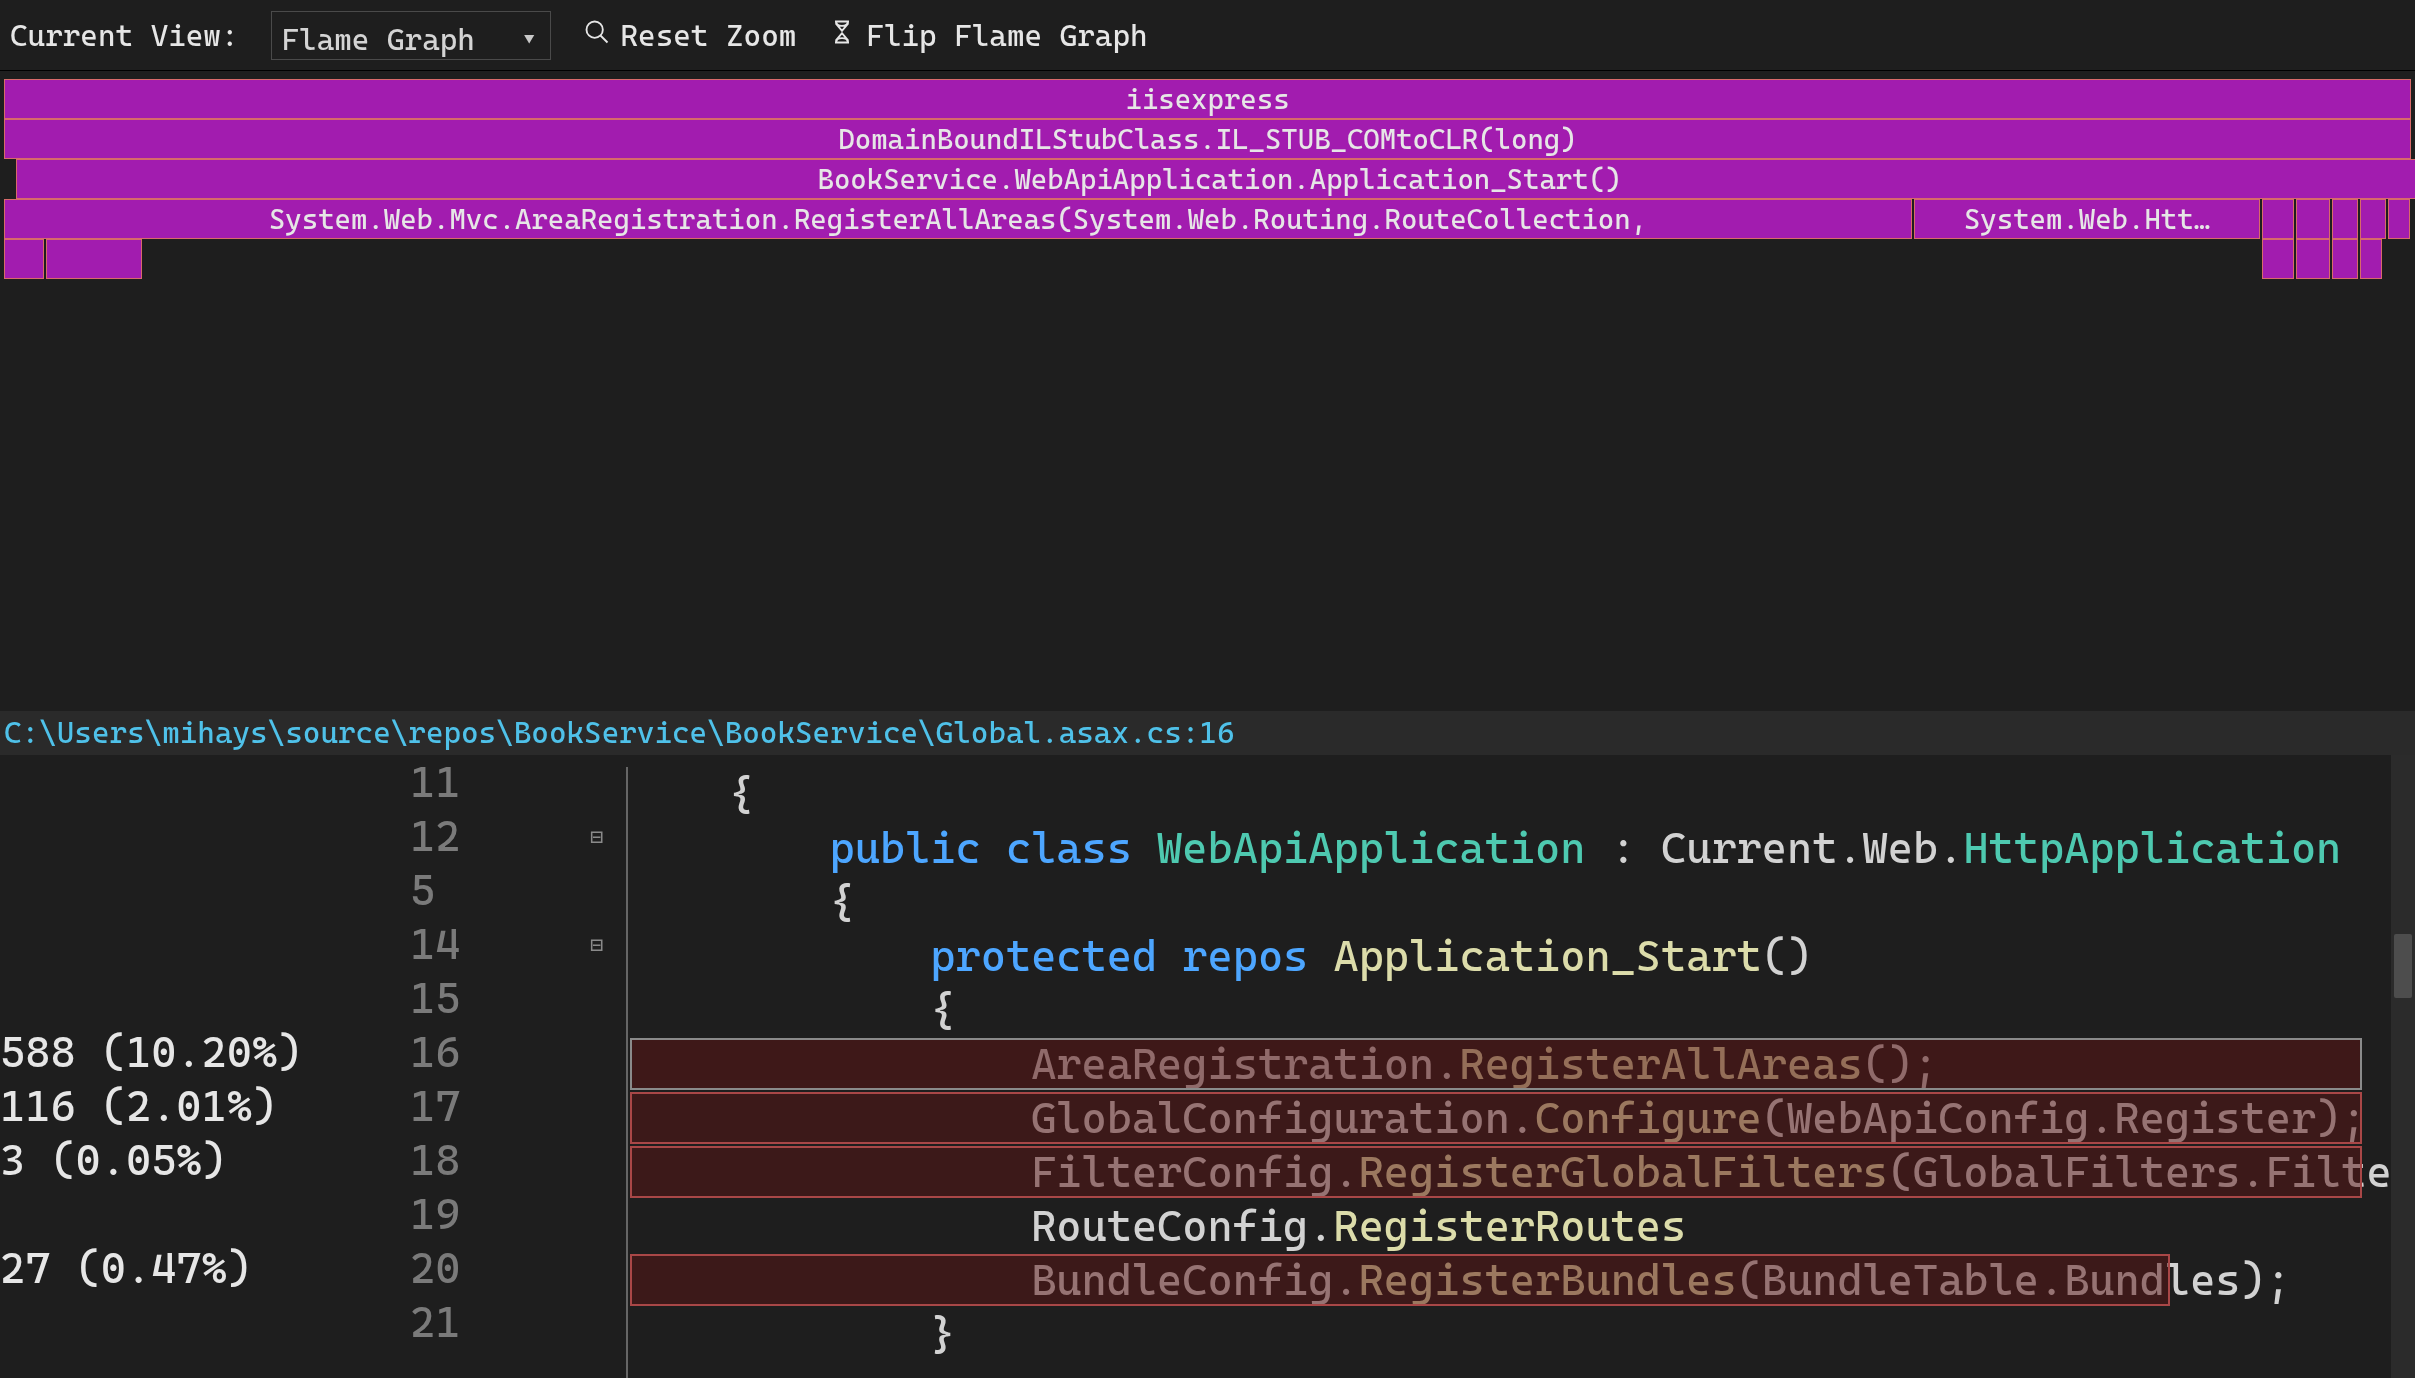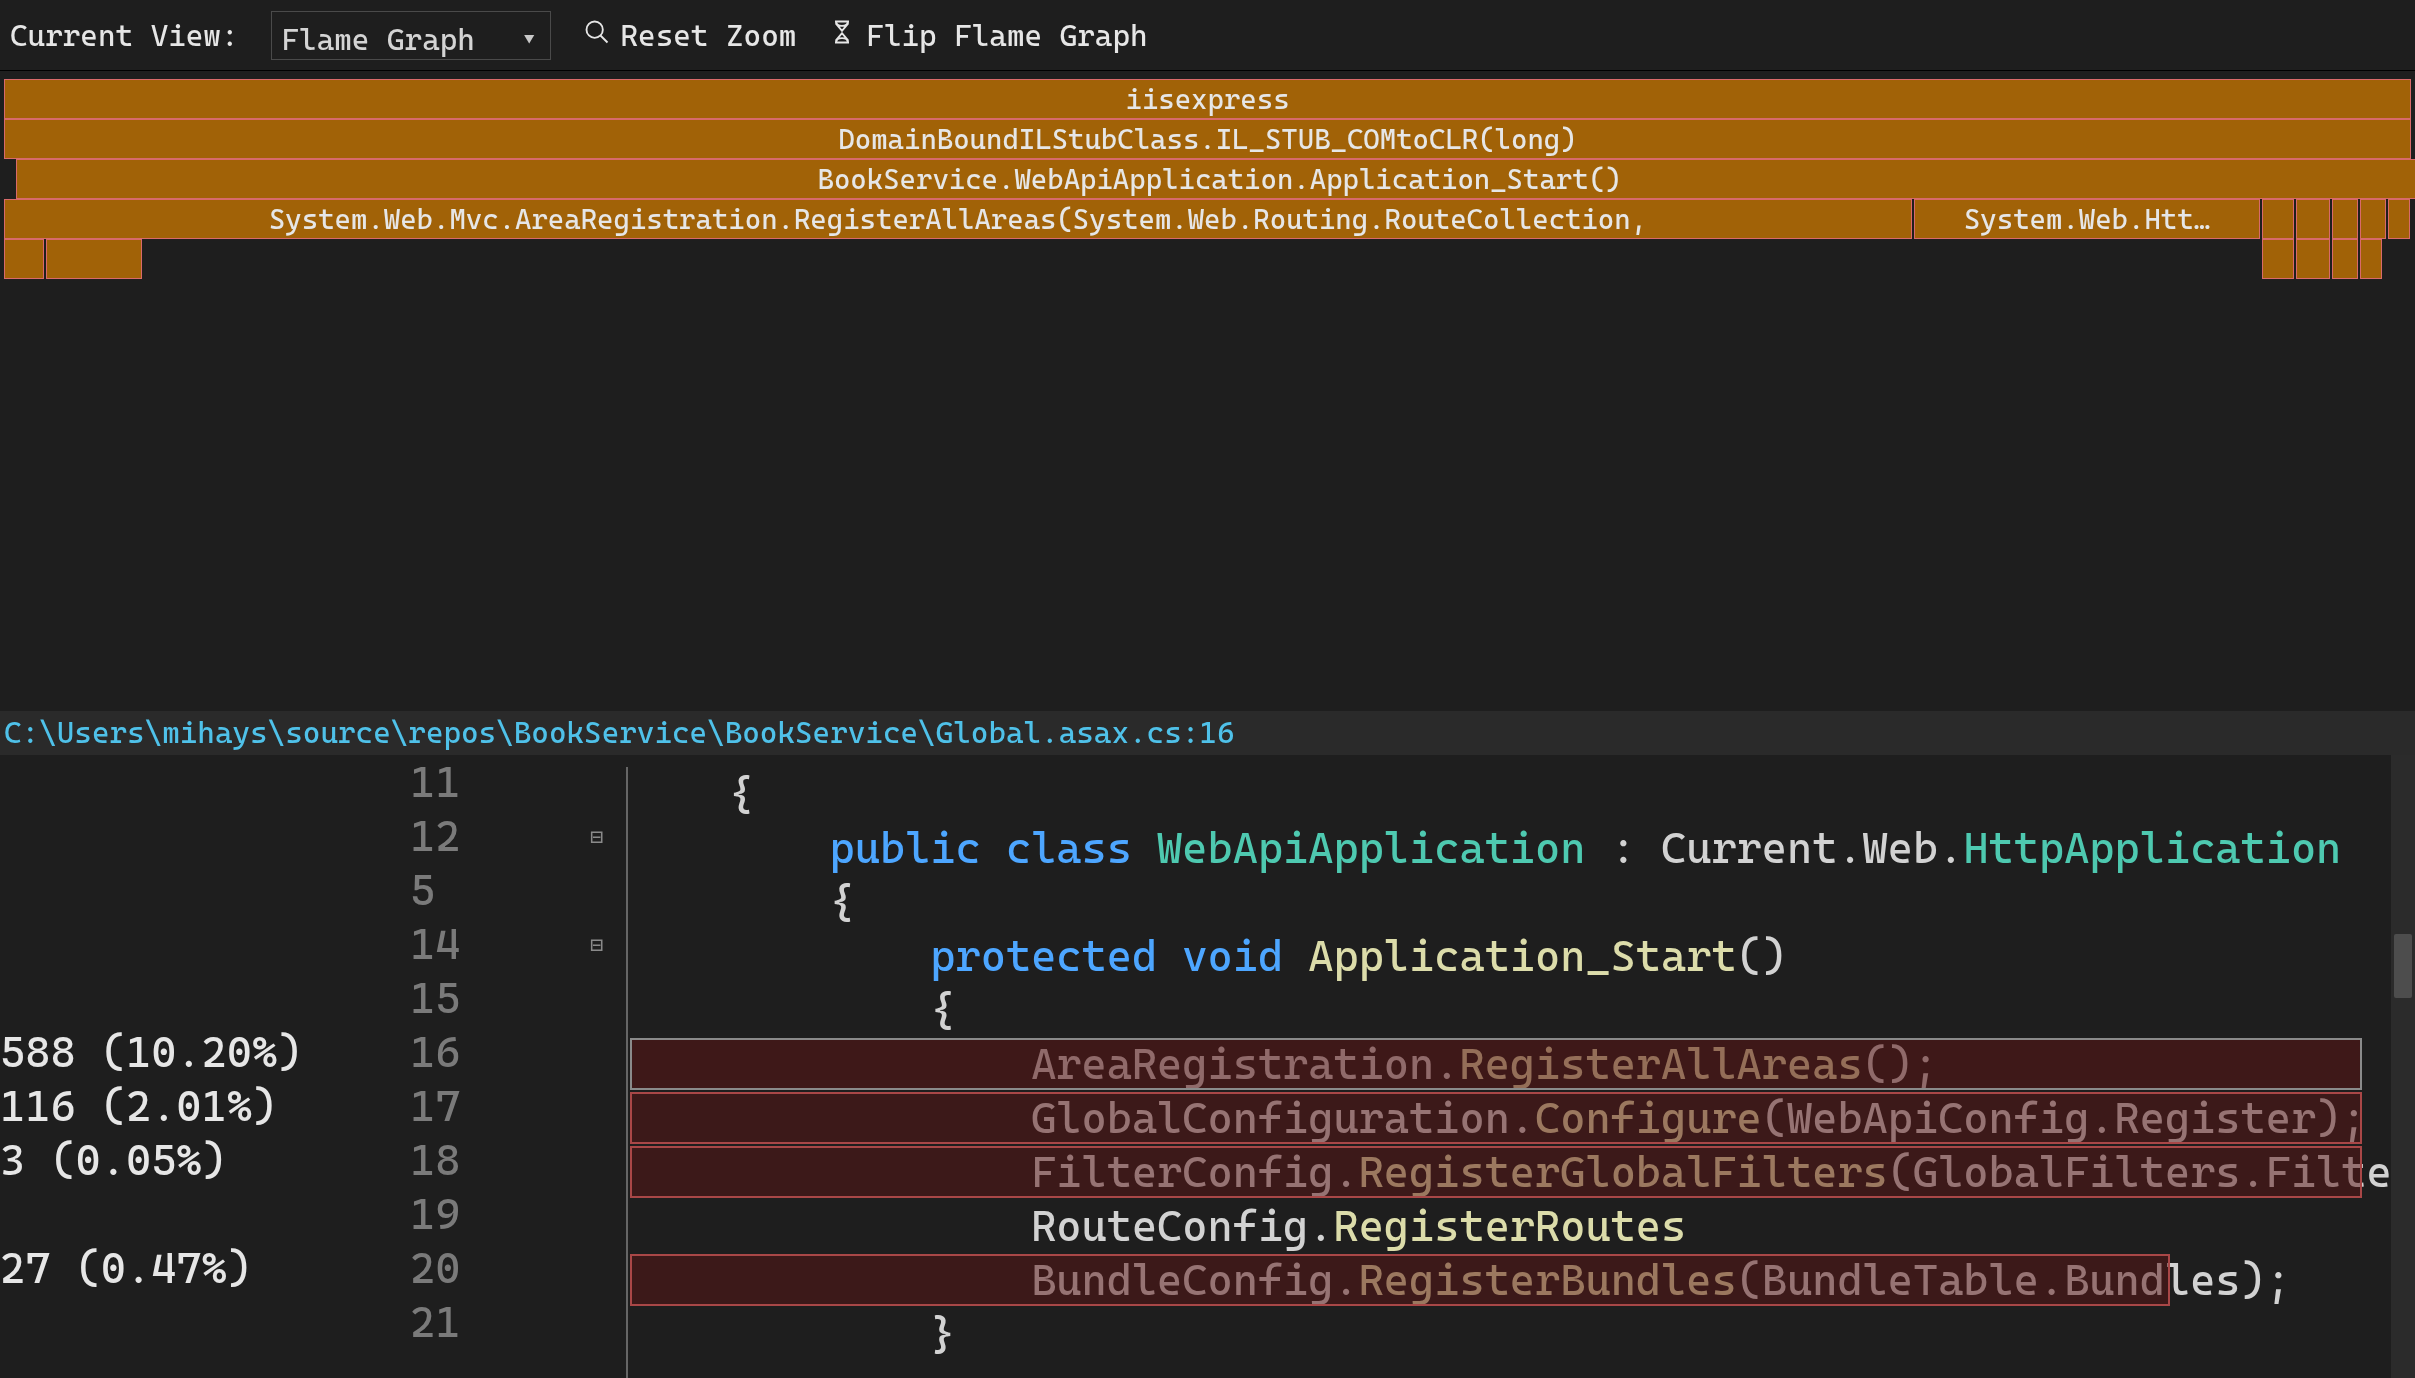--- a/index.html
+++ b/index.html
@@ -48,21 +48,21 @@
   .flame-area {
     position: relative;
     width: 100%;
     height: 640px;
     background: #1e1e1e;
     overflow: hidden;
   }
   .flame-rect {
     position: absolute;
     height: 40px;
-    background: #a16207;
+    background: #a21caf;
     border: 1px solid #d86a6a;
     color: #e6e6e6;
     font-size: 28px;
     line-height: 40px;
     text-align: center;
     white-space: nowrap;
     overflow: hidden;
     text-overflow: ellipsis;
     padding: 0 4px;
   }
@@ -244,21 +244,21 @@
       <div class="code-row"></div>
       <div class="code-row"></div>
       <div class="code-row"></div>
       <div class="code-row"></div>
     </div>
   <div class="code-col">
     <div class="code-col-inner" id="code-col">
         <div class="code-row code-line"><span>    </span><span class="punct">{</span></div>
         <div class="code-row code-line"><span>        </span><span class="kw">public </span><span class="kw">class </span><span class="type">WebApiApplication</span><span class="punct"> : Current.Web.</span><span class="type">HttpApplication</span></div>
         <div class="code-row code-line"><span>        </span><span class="punct">{</span></div>
-        <div class="code-row code-line"><span>            </span><span class="kw">protected </span><span class="kw">void </span><span class="method">Application_Start</span><span class="punct">()</span></div>
+        <div class="code-row code-line"><span>            </span><span class="kw">protected </span><span class="kw">repos </span><span class="method">Application_Start</span><span class="punct">()</span></div>
         <div class="code-row code-line"><span>            </span><span class="punct">{</span></div>
         <div class="code-row code-line"><span>                </span><span class="punct">AreaRegistration.</span><span class="method">RegisterAllAreas</span><span class="punct">();</span></div>
         <div class="hl-box hl-selected" style="top: 271px; width: 1732px;"></div>
         <div class="code-row code-line"><span>                </span><span class="punct">GlobalConfiguration.</span><span class="method">Configure</span><span class="punct">(WebApiConfig.Register);</span></div>
         <div class="hl-box" style="top: 325px; width: 1732px;"></div>
         <div class="code-row code-line"><span>                </span><span class="punct">FilterConfig.</span><span class="method">RegisterGlobalFilters</span><span class="punct">(GlobalFilters.Filters);</span></div>
         <div class="hl-box" style="top: 379px; width: 1732px;"></div>
         <div class="code-row code-line"><span>                </span><span class="punct">RouteConfig.</span><span class="method">RegisterRoutes</span></div>
         <div class="code-row code-line"><span>                </span><span class="punct">BundleConfig.</span><span class="method">RegisterBundles</span><span class="punct">(BundleTable.Bundles);</span></div>
         <div class="hl-box" style="top: 487px; width: 1540px;"></div>

